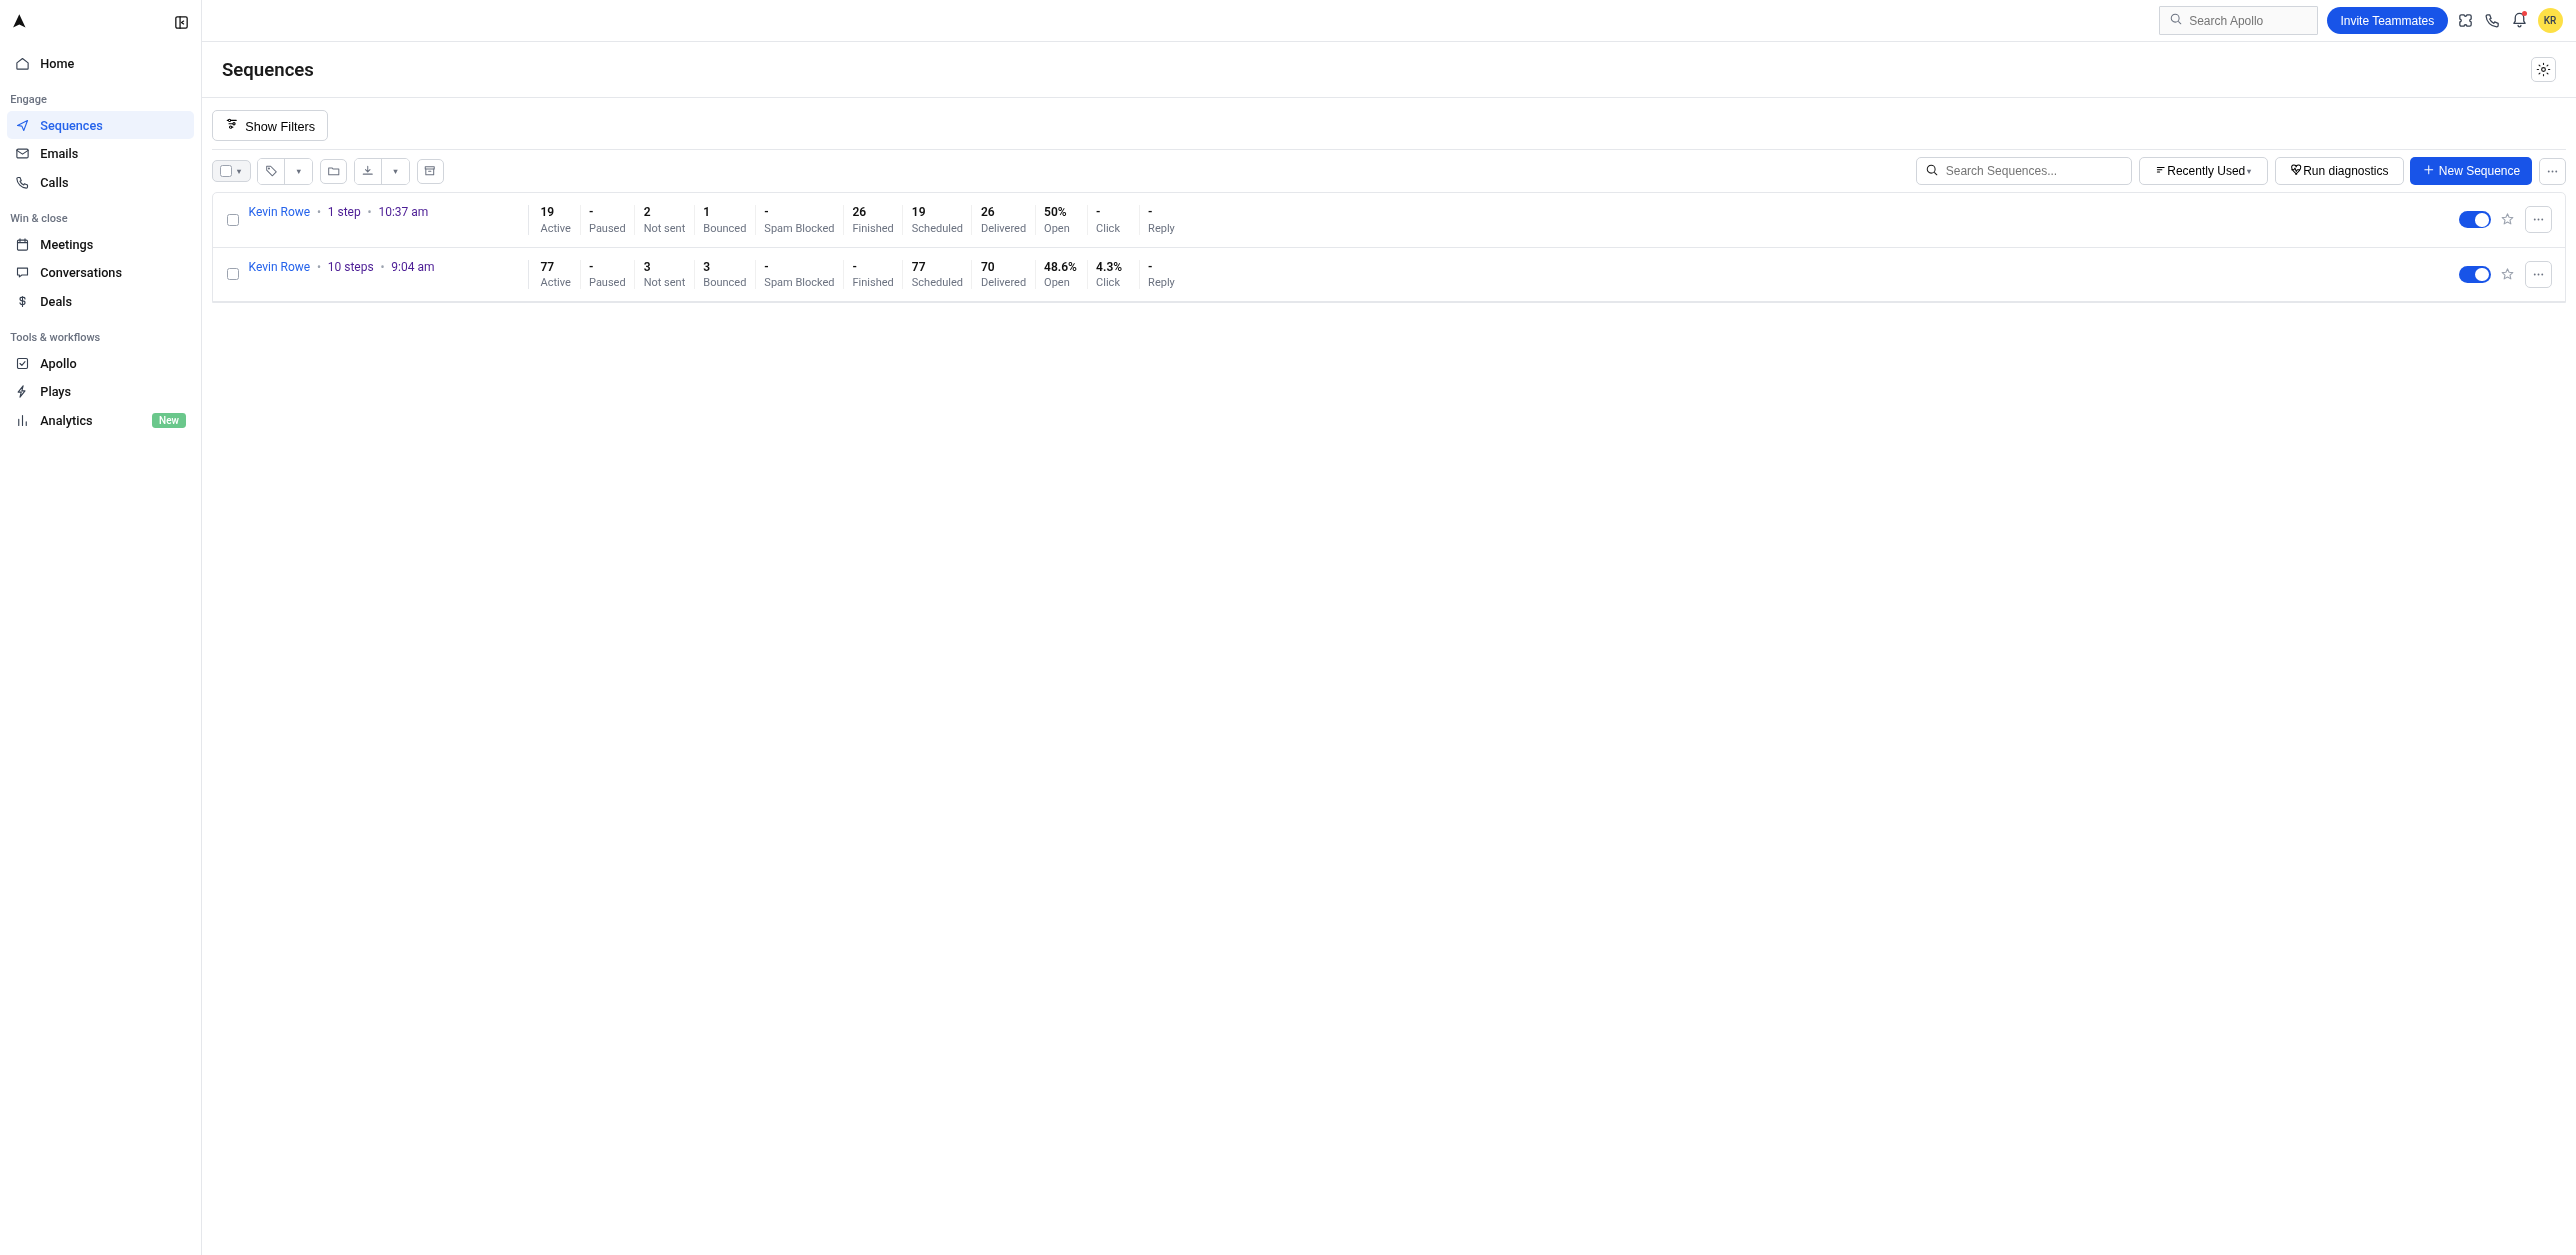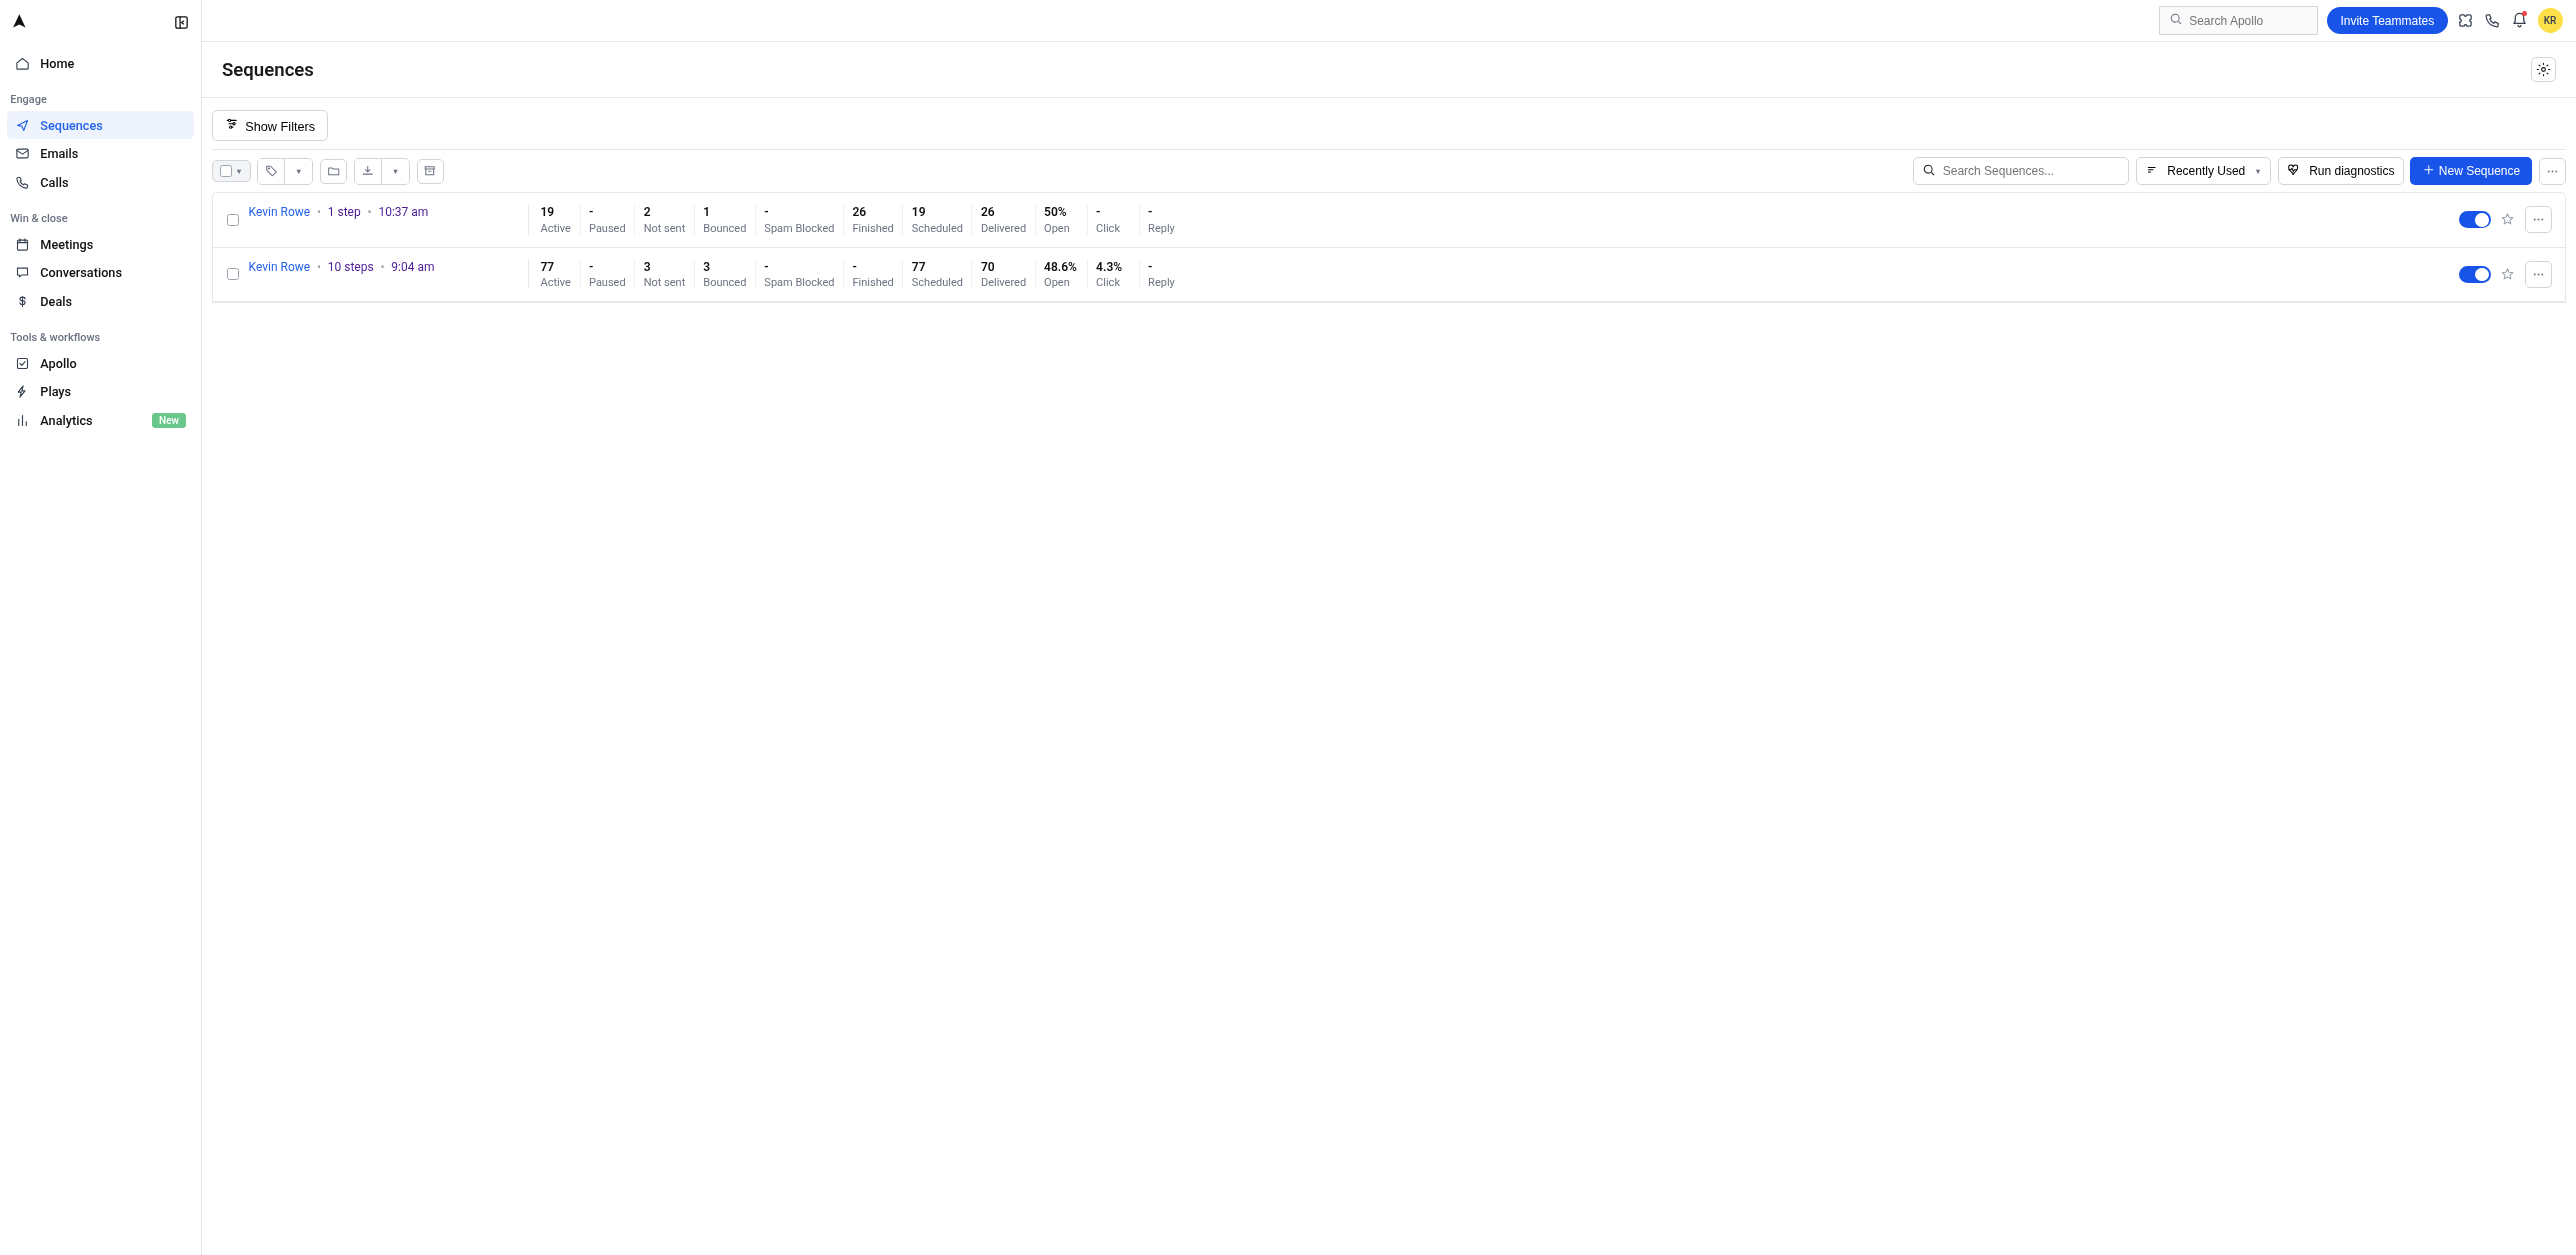--- a/index.html
+++ b/index.html
@@ -42,21 +42,21 @@
 .toolbar-left { display: flex; gap: 6.8px; align-items: center; }
 .checkbox-dd { display: flex; align-items: center; gap: 3.4px; border: 0.8px solid #d1d5db; border-radius: 5px; padding: 4.2px 6.8px; background: #f3f4f6; }
 .chk { width: 12px; height: 12px; border: 1.3px solid #9ca3af; border-radius: 2.5px; background: #fff;}
 .icon-group { display: flex; border: 0.8px solid #d1d5db; border-radius: 5px; overflow: hidden; }
 .icon-group .ig-btn { width: 27px; height: 25px; border: none; border-right: 0.8px solid #d1d5db; background: #fff; cursor: pointer; display: flex; align-items: center; justify-content: center; color: #6b7280; }
 .icon-group .ig-btn:last-child { border-right: none; }
 .icon-btn-single { width: 27px; height: 25px; border: 0.8px solid #d1d5db; border-radius: 5px; background: #fff; cursor: pointer; display: flex; align-items: center; justify-content: center; color: #6b7280;}
 .toolbar-spacer { flex: 1; }
 .seq-search { display: flex; align-items: center; gap: 6.8px; border: 0.8px solid #d1d5db; border-radius: 5px; padding: 5px 8.5px; width: 216px; background: #fff; }
 .seq-search input { border: none; outline: none; font-size: 12px; width: 100%; }
-.sort-btn, .diag-btn { display: flex; align-items: center; gap: 9px; border: 0.8px solid #d1d5db; border-radius: 5px; padding: 5px 8px; background: #fff; cursor: pointer; font-size: 12px; font-weight: 500; }
+.sort-btn, .diag-btn { display: flex; align-items: center; gap: 0; border: 0.8px solid #d1d5db; border-radius: 5px; padding: 5px 14px; background: #fff; cursor: pointer; font-size: 12px; font-weight: 500; }
 .new-seq-btn { display: flex; align-items: center; gap: 3px; border: none; border-radius: 5px; padding: 6px 12px; background: #1854e8; color: #fff; cursor: pointer; font-size: 12px; font-weight: 500; }
 .more-btn { width: 27px; height: 27px; border: 0.8px solid #d1d5db; border-radius: 5px; background: #fff; display: flex; align-items: center; justify-content: center; cursor: pointer; color: #6b7280; }
 
 .table { border: 0.8px solid #e5e7eb; border-radius: 5px 5px 0 0; }
 .row { display: flex; padding: 12px 13.5px; border-bottom: 0.8px solid #e5e7eb; gap: 0; }
 .row:last-child { }
 .row-check { width: 22px; display: flex; align-items: center; }
 .row-info { width: 279px; display: flex; flex-direction: column; gap: 5px; }
 .row-meta { display: flex; gap: 6.8px; align-items: center; font-size: 12px; }
 .owner-link { color: #2563eb; }

